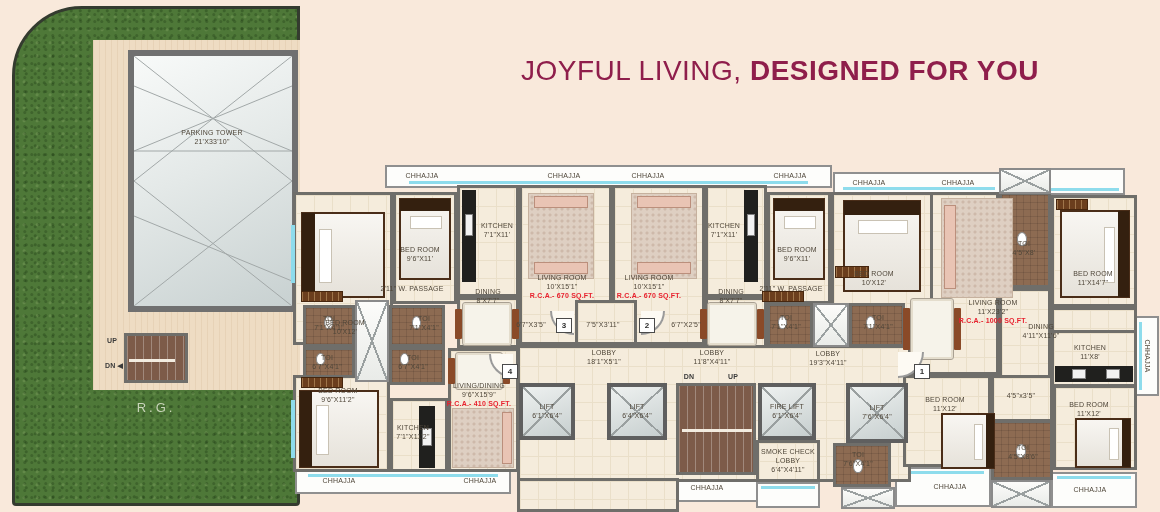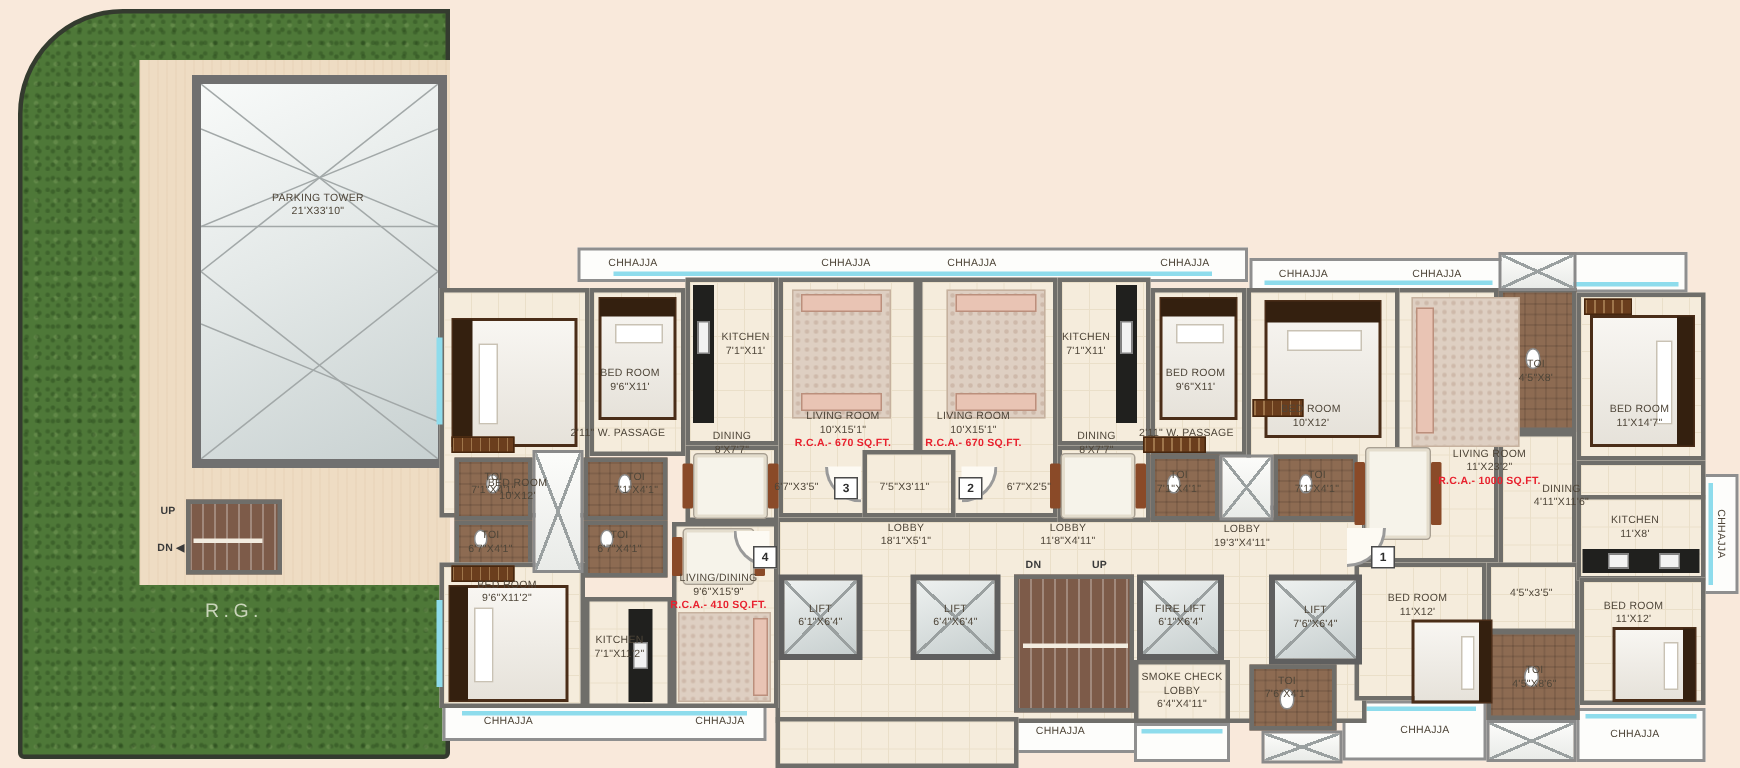--- a/index.html
+++ b/index.html
@@ -107,20 +107,24 @@
           <line x1="158" y1="30" x2="0" y2="95"></line>
         <line x1="0" y1="160" x2="158" y2="225"></line>
           <line x1="0" y1="95" x2="158" y2="95"></line>
       </g>
     </svg>
   </div>
   <div class="a stair" style="left:124px;top:333px;width:64px;height:50px">
     <i class="smid" style="left:2px;top:23px;width:46px;height:3px"></i>
   </div>
 
+  <div class="a title">
+    <span>JOYFUL LIVING,</span>
+    <b>DESIGNED FOR YOU</b>
+  </div>
 
   <div class="a chh" style="left:385px;top:165px;width:447px;height:23px"></div>
   <div class="a chh" style="left:833px;top:172px;width:172px;height:22px"></div>
   <div class="a chh" style="left:1039px;top:168px;width:86px;height:27px"></div>
   <div class="a chh wt" style="left:295px;top:470px;width:216px;height:24px"></div>
   <div class="a chh wt" style="left:676px;top:475px;width:86px;height:27px"></div>
   <div class="a chh wt" style="left:756px;top:482px;width:64px;height:26px"></div>
   <div class="a chh wt" style="left:895px;top:467px;width:96px;height:40px"></div>
   <div class="a chh wt" style="left:1051px;top:472px;width:86px;height:36px"></div>
   <div class="a chh wv" style="left:1135px;top:316px;width:24px;height:80px"></div>

